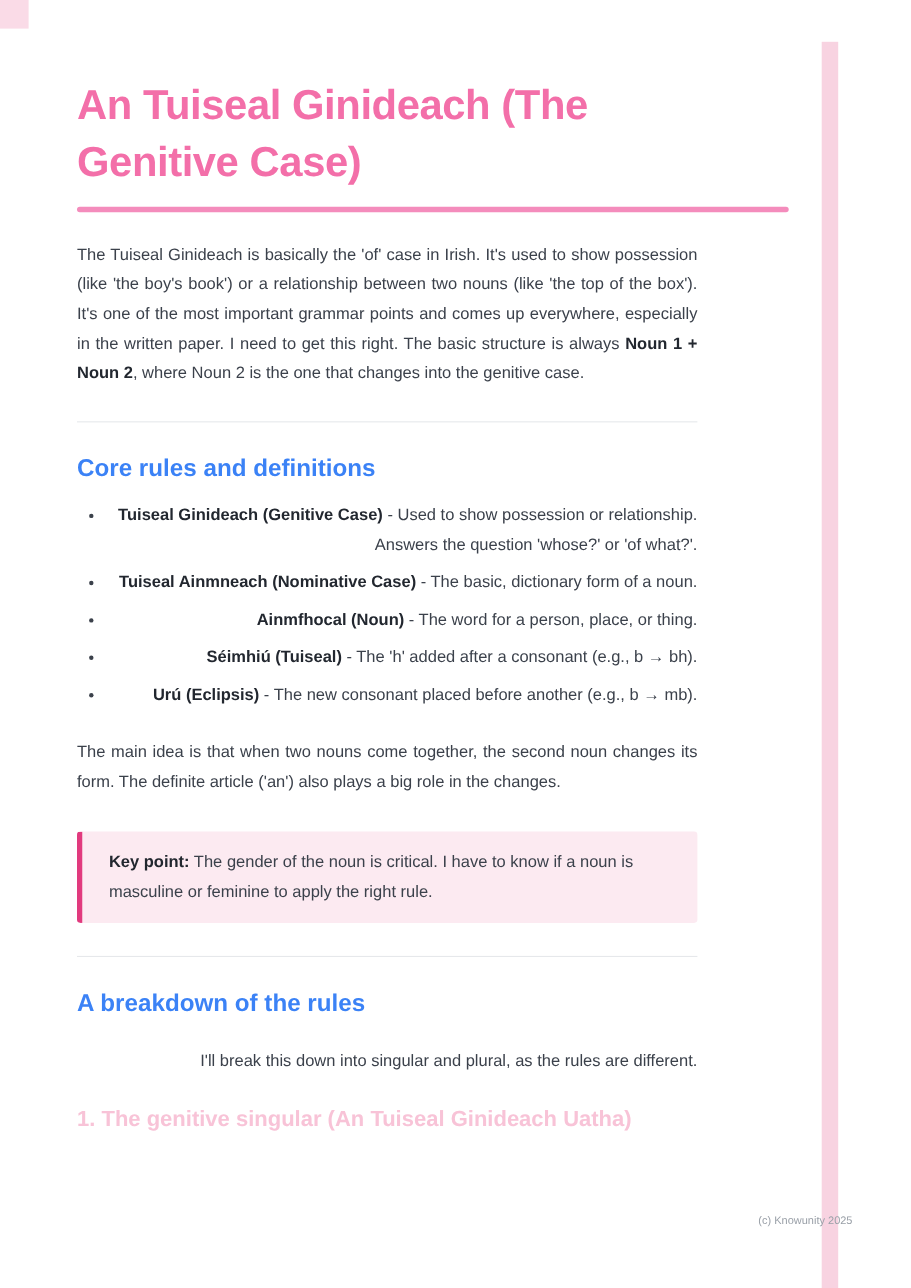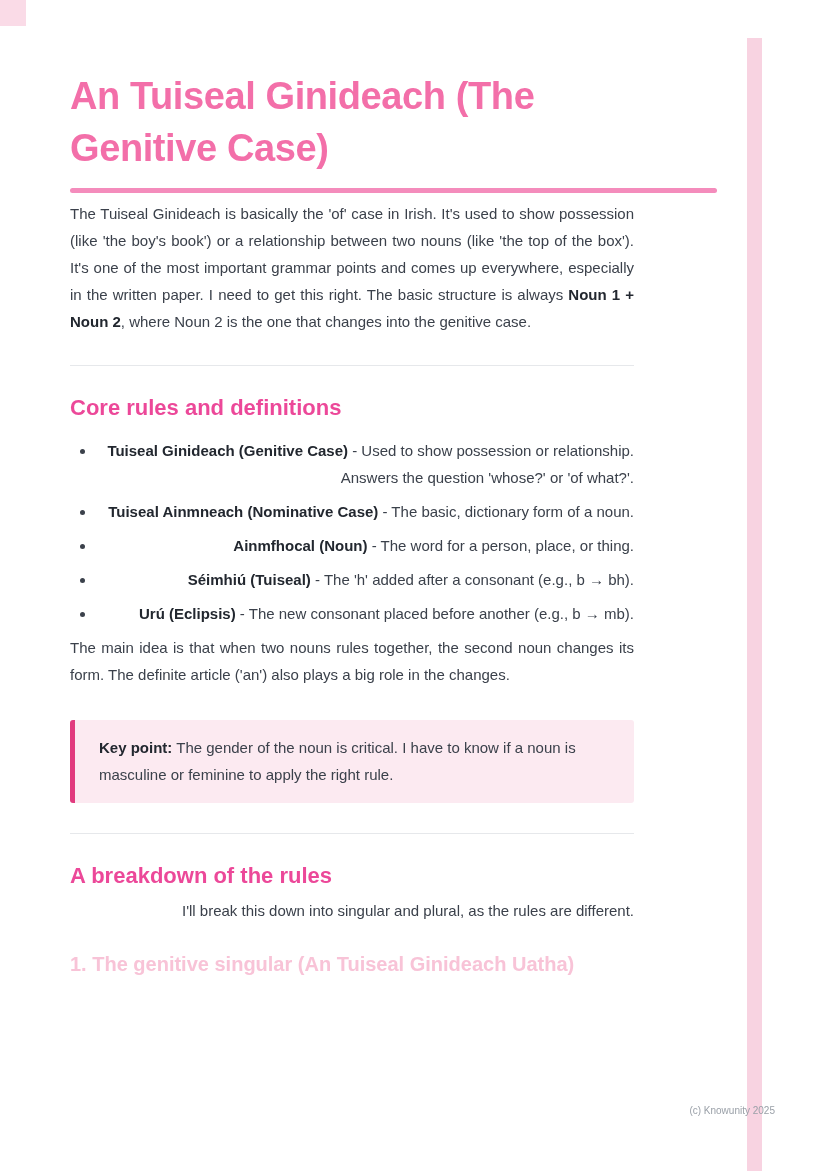--- a/index.html
+++ b/index.html
@@ -36,34 +36,34 @@
     border-radius: 3px;
     background: #f48cbc;
   }
   .subtitle {
     margin-top: 43px;
     font-size: 15px;
     line-height: 22px;
     color: #3b414b;
   }
   p.body {
-    margin: 7px 0 0 0;
+    margin: 25px 0 0 0;
     font-size: 15px;
     line-height: 27px;
     color: #3b414b;
     text-align: justify;
   }
   p.body.left { text-align: right; }
   .divider { margin-top: 30px; height: 1px; background: #e6e8eb; width: 564px; }
   h2.sec {
     margin: 28px 0 0 0;
     font-size: 22px;
     line-height: 28px;
     font-weight: bold;
-    color: #ec4899;
+    color: #3b82f6;
   }
   ul.defs { margin: 15px 0 0 0; padding-left: 26px; list-style: disc outside; }
   ul.defs li {
     font-size: 15px;
     line-height: 27px;
     color: #3b414b;
     margin-bottom: 7px;
     padding-left: 2px;
     text-align: right;
   }
@@ -112,21 +112,21 @@
     <h2 class="sec">Core rules and definitions</h2>
 
     <ul class="defs">
       <li><span class="term">Tuiseal Ginideach (Genitive Case)</span><span> - Used to show possession or relationship. Answers the question 'whose?' or 'of what?'.</span></li>
       <li><span class="term">Tuiseal Ainmneach (Nominative Case)</span><span> - The basic, dictionary form of a noun.</span></li>
       <li><span class="term">Ainmfhocal (Noun)</span><span> - The word for a person, place, or thing.</span></li>
       <li><span class="term">Séimhiú (Tuiseal)</span><span> - The 'h' added after a consonant (e.g., b → bh).</span></li>
       <li><span class="term">Urú (Eclipsis)</span><span> - The new consonant placed before another (e.g., b → mb).</span></li>
     </ul>
 
-    <p class="body">The main idea is that when two nouns rules together, the second noun changes its form. The definite article ('an') also plays a big role in the changes.</p>
+    <p class="body">The main idea is that when two nouns come together, the second noun changes its form. The definite article ('an') also plays a big role in the changes.</p>
 
     <div class="callout"><span class="term">Key point:</span><span> The gender of the noun is critical. I have to know if a noun is masculine or feminine to apply the right rule.</span></div>
 
     <div class="divider"></div>
 
     <h2 class="sec">A breakdown of the rules</h2>
 
     <p class="body left">I'll break this down into singular and plural, as the rules are different.</p>
 
     <h3 class="sub">1. The genitive singular (An Tuiseal Ginideach Uatha)</h3>

